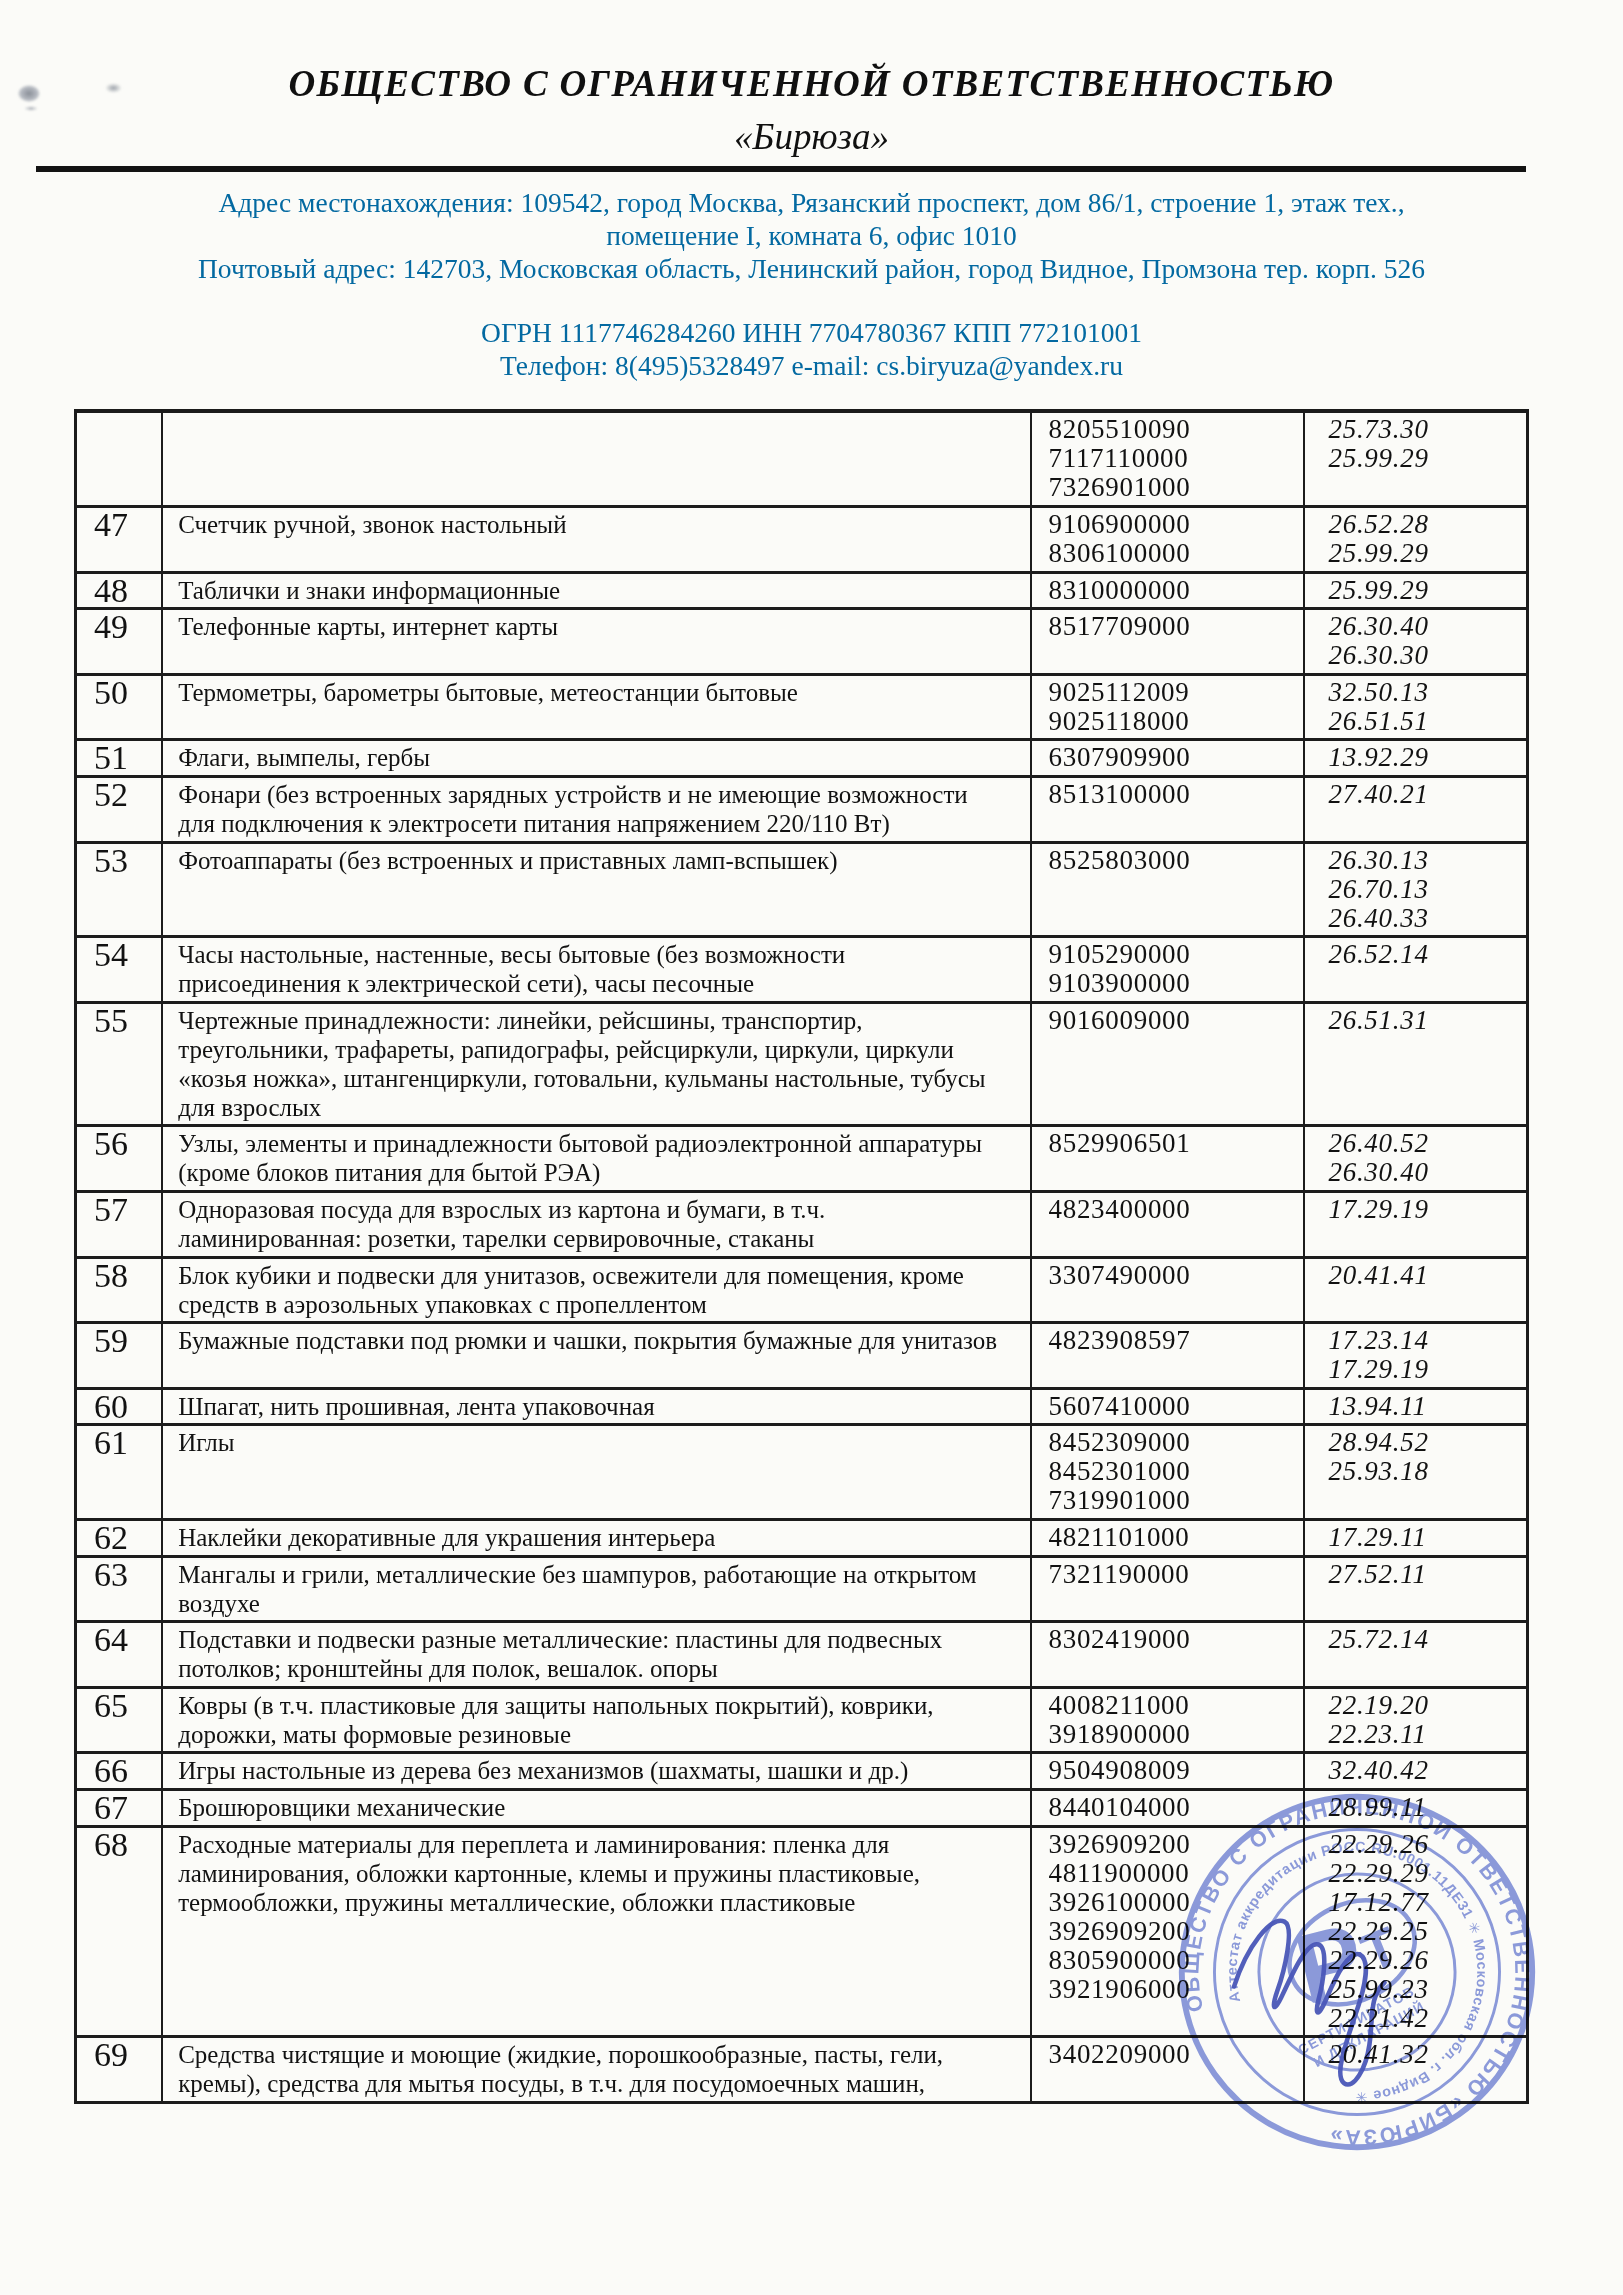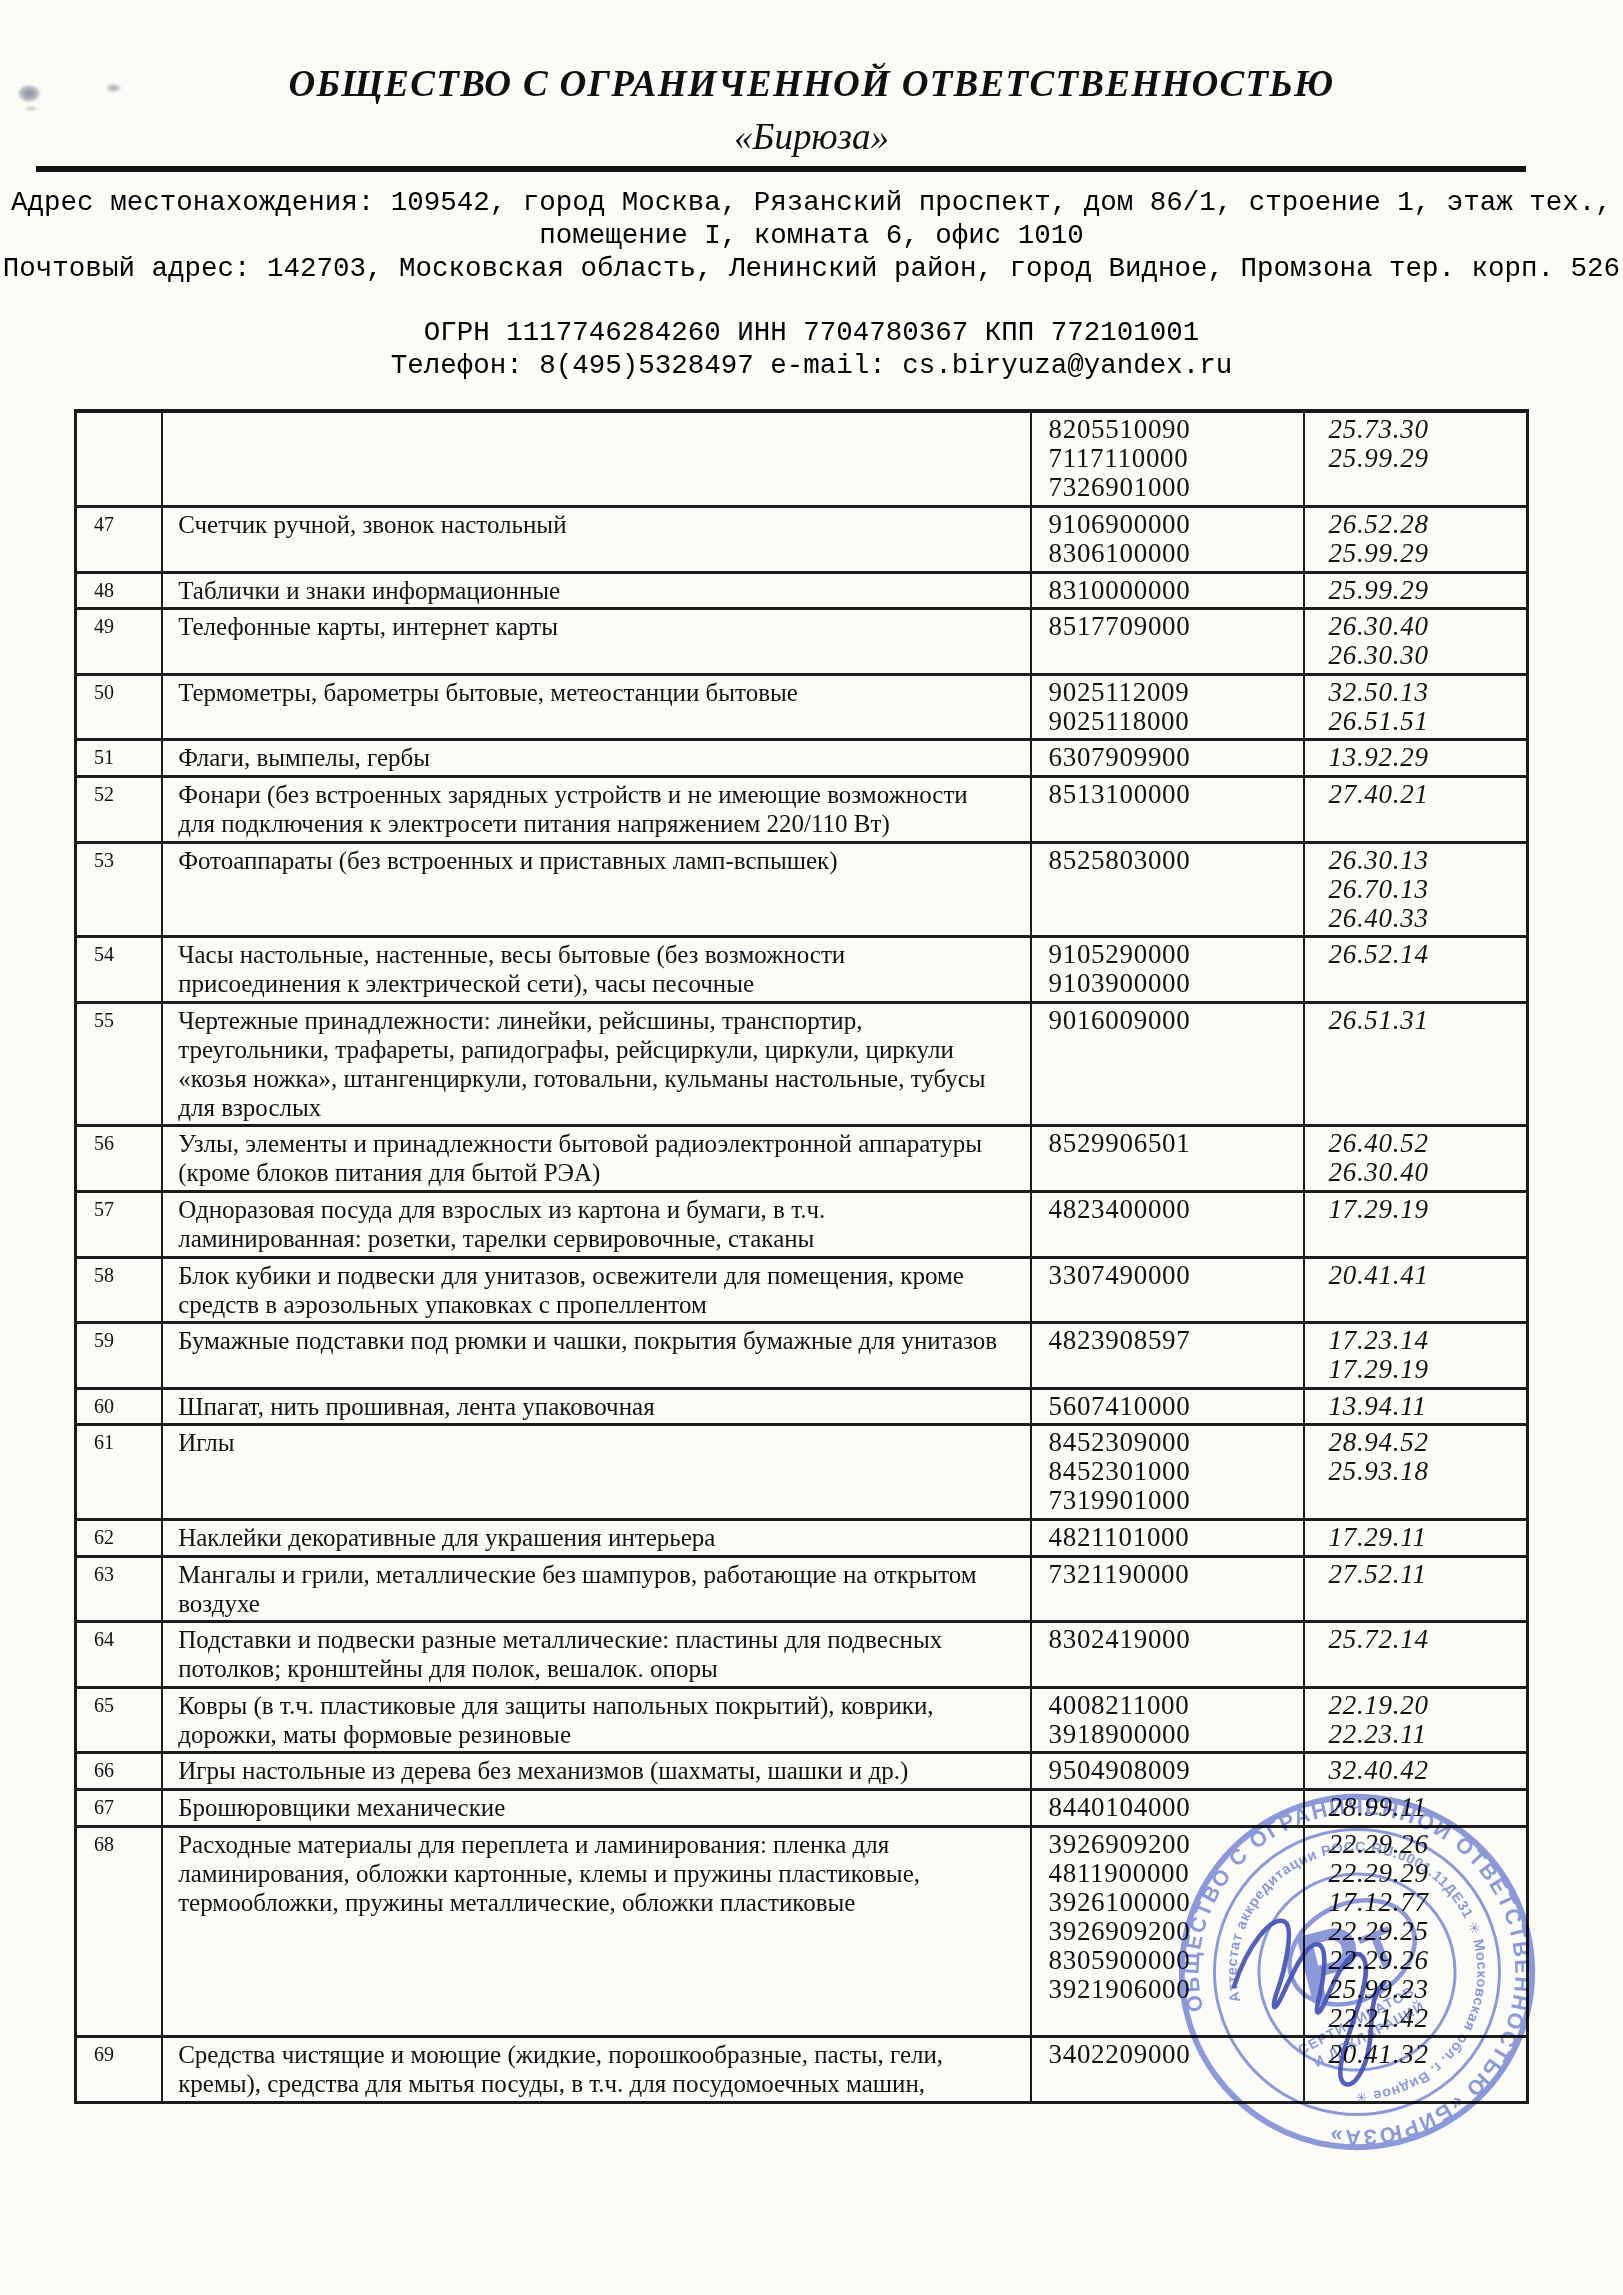--- a/index.html
+++ b/index.html
@@ -36,22 +36,21 @@
   .heading-rule {
     margin:9.2px 97px 0 36px;
     height:5.9px;
     background:#131313;
   }
   .addr-block { margin-top:14.4px; text-align:center; }
   .addr-line {
     font-size:27.5px;
     line-height:33px;
     white-space:nowrap;
-    color:#000000;
-    font-family:Liberation Mono, monospace;
+    color:#0369a1;
   }
   .reg-block { margin-top:31px; text-align:center; }
 
   
   table.products {
     margin:27.5px 0 0 74px;
     width:1452px;
     table-layout:fixed;
     border-collapse:collapse;
     border:3.3px solid #1b1b1b;
@@ -64,21 +63,21 @@
   td {
     border:2px solid #1c1c1c;
     border-top-width:3.3px;
     border-bottom-width:3.3px;
     vertical-align:top;
     font-size:25px;
     line-height:29px;
     padding:2px 6.5px 2.6px 15.7px;
     color:#121212;
   }
-  td.c-num  { padding-left:17px; font-size:20px; }
+  td.c-num  { padding-left:17px; font-size:34px; }
   td.c-desc { padding-right:30px; }
   td.c-codes, td.c-classes { font-size:27px; letter-spacing:0.7px; }
   td.c-codes  { padding-left:17px; }
   td.c-classes{ padding-left:24px;font-style:italic; }
   .num-line { line-height:29px; }
 
   
   .stamp-wrap {
     position:absolute;
     left:1172px; top:1724px;

